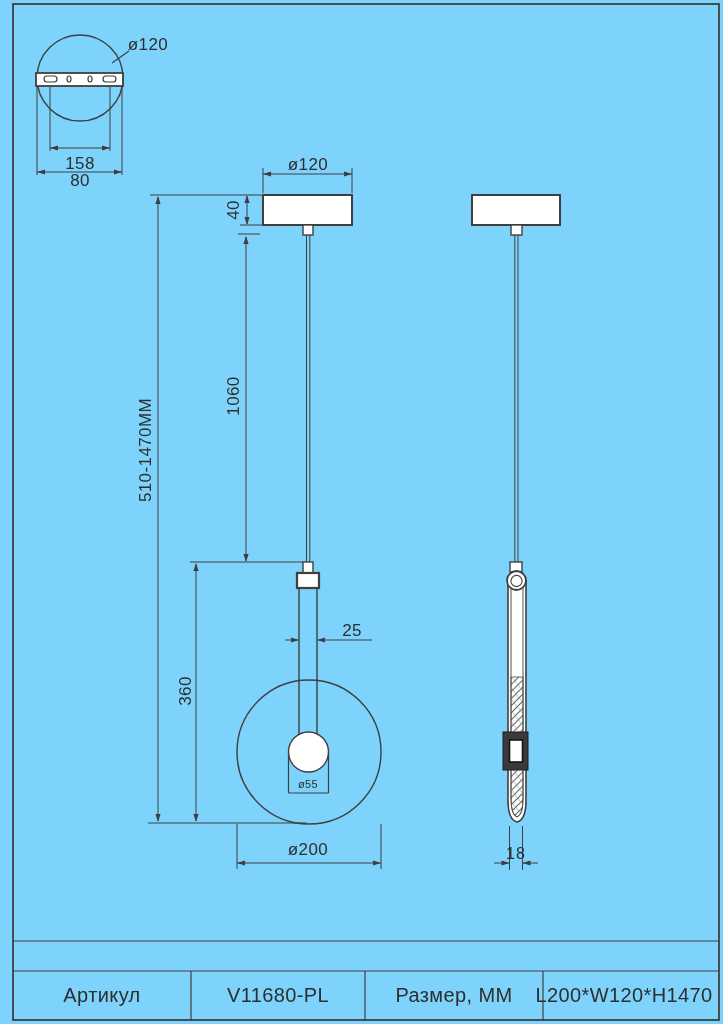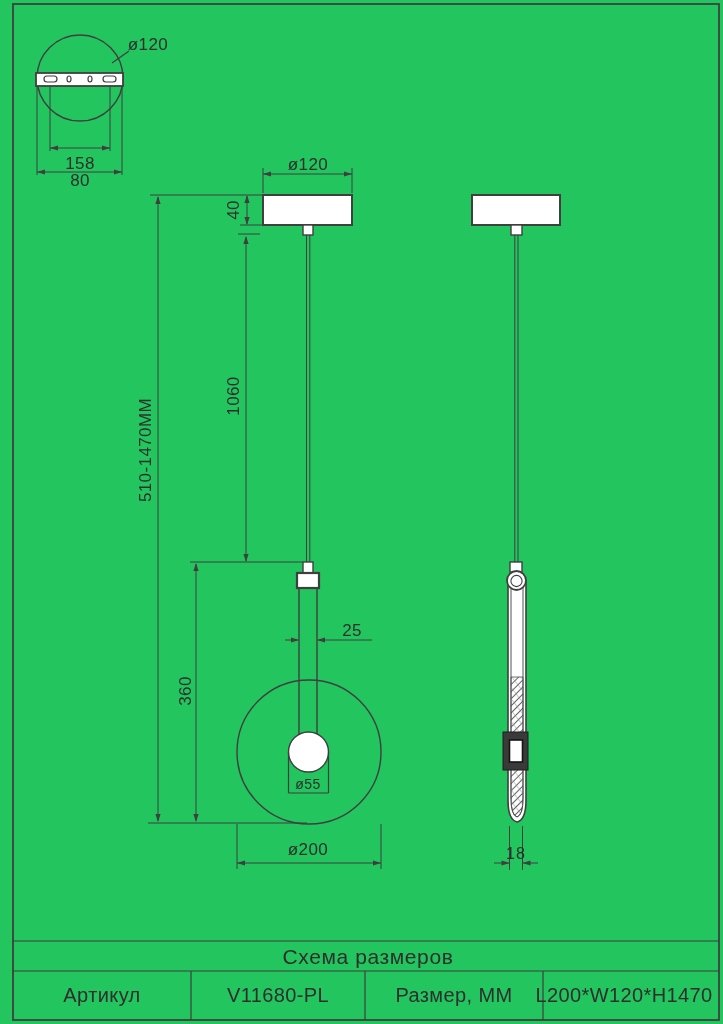--- a/index.html
+++ b/index.html
@@ -1,34 +1,34 @@
 <!DOCTYPE html>
 <html><head>
 <meta charset="utf-8">
 <style>
   html,body{margin:0;padding:0;background:#e8e8e8;}
   #sheet{
     position:relative;
     width:723px;height:1024px;
-    background:#22c55e;
+    background:#7dd3fc;
     font-family:"Liberation Sans","DejaVu Sans",sans-serif;
     overflow:hidden;
   }
   #lines{position:absolute;left:0;top:0;}
   .t{
     position:absolute;
     transform:translate(-50%,-50%);
     font-size:17px;
     color:#2e2e2e;
     white-space:nowrap;
     letter-spacing:.4px;
     line-height:1;
   }
   .rot{transform:translate(-50%,-50%) rotate(-90deg);}
-  .s15{font-size:14px;}
+  .s15{font-size:11px;}
   .s13{font-size:16px;letter-spacing:1px;}
   .title{font-size:21px;letter-spacing:.6px;}
   .cell{font-size:20px;}
 </style>
 </head>
 <body>
 
 <div id="sheet">
 
   <svg id="lines" width="723" height="1024" viewBox="0 0 723 1024">
@@ -140,19 +140,18 @@
   <div class="t rot" style="left:233px;top:210px;">40</div>
   <div class="t rot" style="left:233px;top:396px;">1060</div>
   <div class="t rot" style="left:145px;top:450px;">510-1470MM</div>
   <div class="t rot" style="left:185px;top:691px;">360</div>
   <div class="t" style="left:352px;top:630px;">25</div>
   <div class="t s15" style="left:308px;top:784px;">ø55</div>
   <div class="t" style="left:308px;top:849px;">ø200</div>
 
   <div class="t s13" style="left:516px;top:854px;">18</div>
 
-  <div class="t title" style="left:368px;top:956px;">Схема размеров</div>
   <div class="t cell" style="left:102px;top:995px;">Артикул</div>
   <div class="t cell" style="left:278px;top:995px;">V11680-PL</div>
   <div class="t cell" style="left:454px;top:995px;">Размер, ММ</div>
   <div class="t cell" style="left:624px;top:995px;">L200*W120*H1470</div>
 
 </div>
 
 </body></html>

